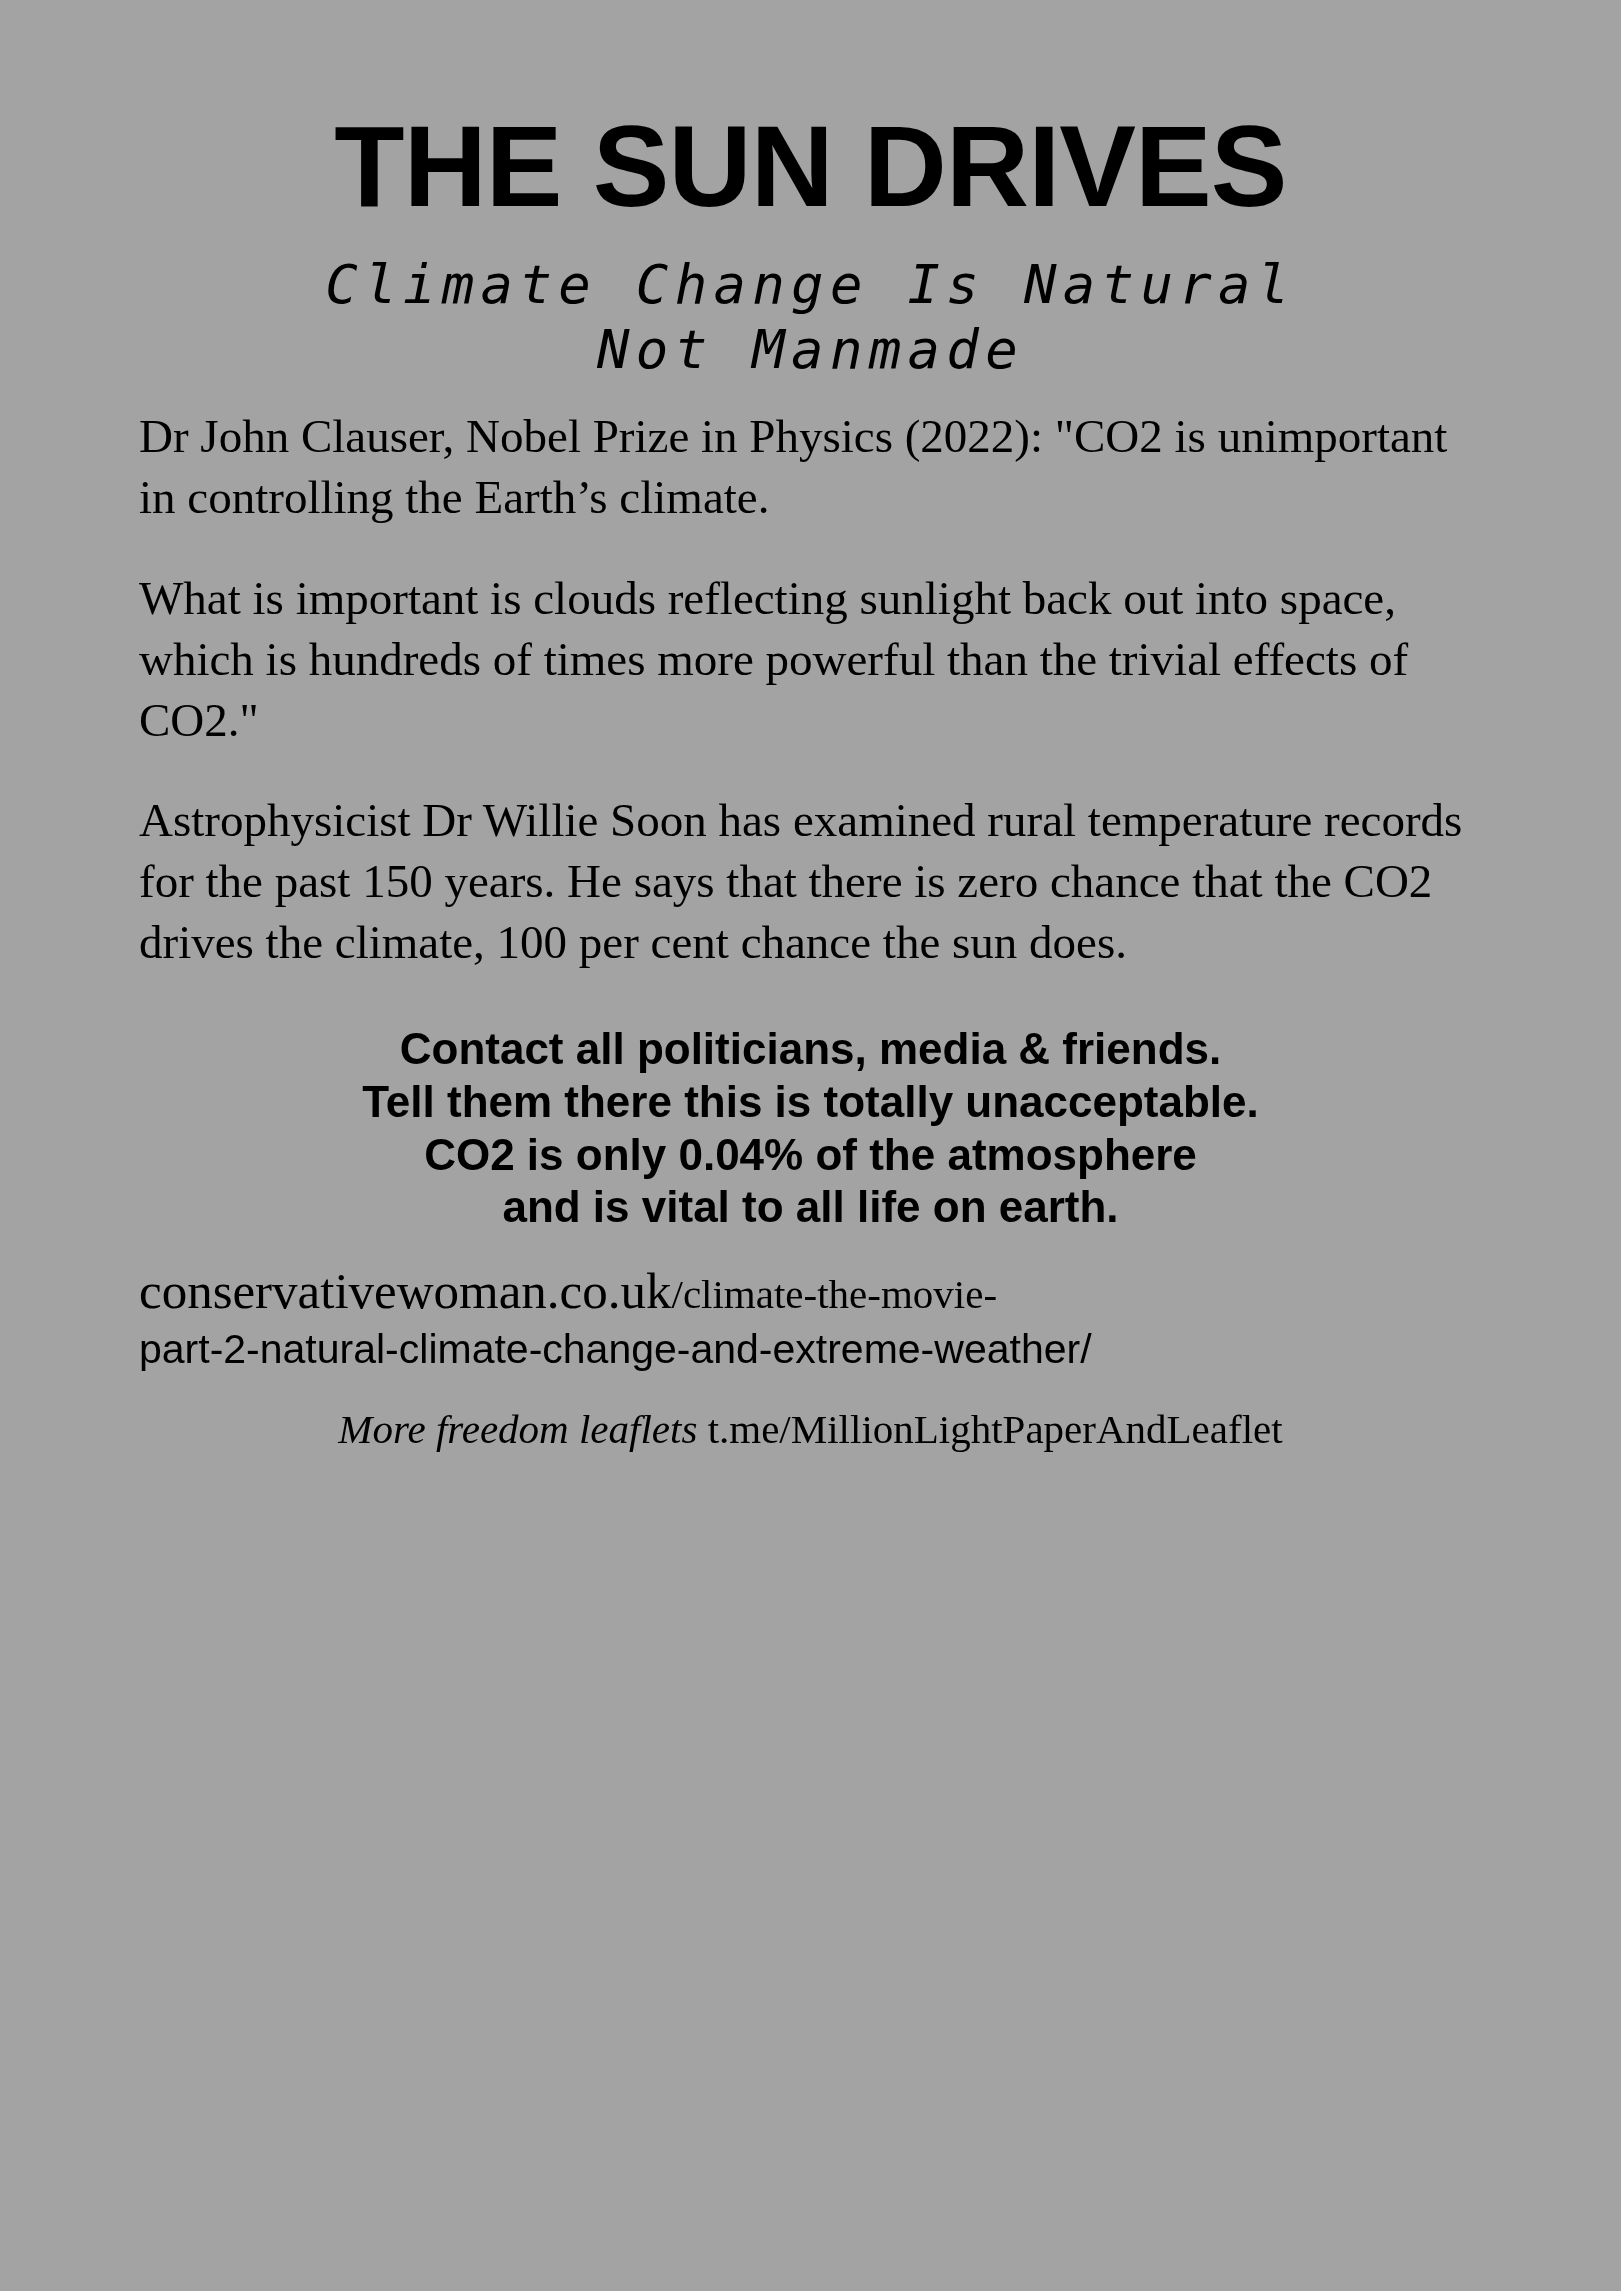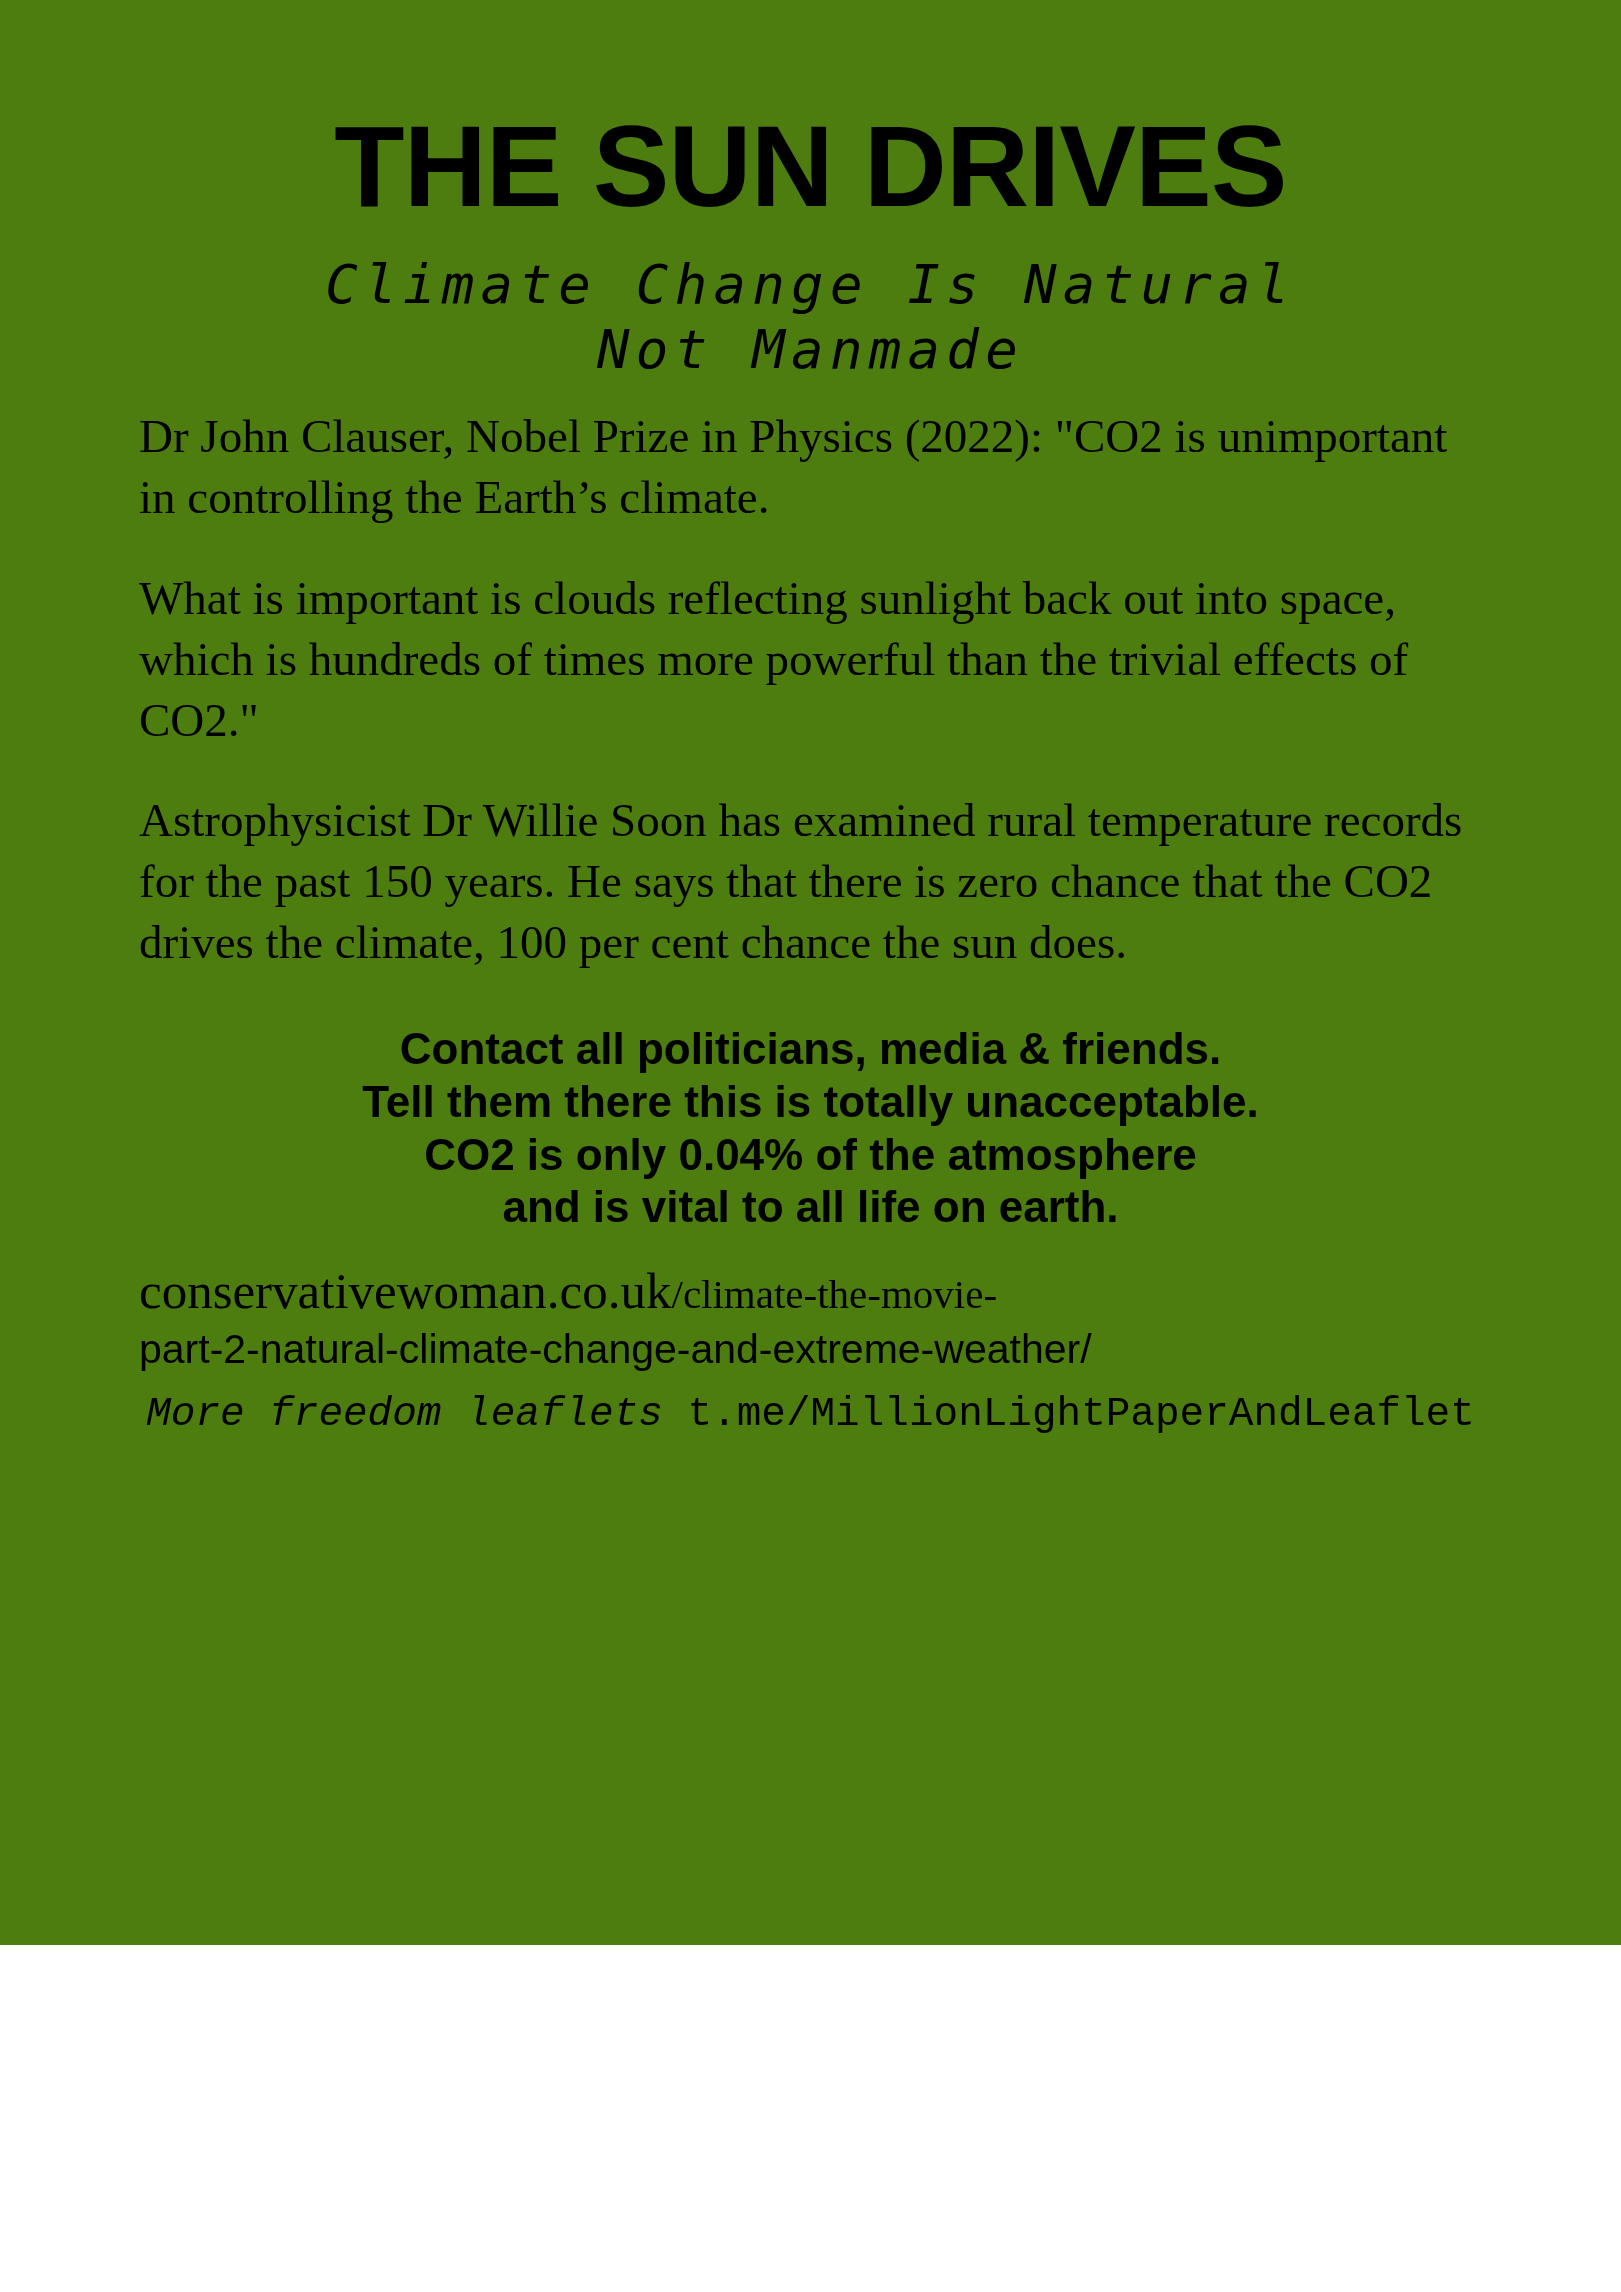--- a/index.html
+++ b/index.html
@@ -10,23 +10,23 @@
   body {
     width: 1621px;
     height: 2293px;
     overflow: hidden;
     font-family: "Liberation Serif", serif;
     color: #000000;
   }
   .page {
     box-sizing: border-box;
     width: 1621px;
-    height: 1945px;
+    height: 2291px;
     padding: 107px 139px 0 139px;
-    background: #4d7c0f;
+    background: #a3a3a3;
   }
 
   .headline {
     font-family: "Liberation Sans", sans-serif;
     font-weight: bold;
     font-size: 115px;
     line-height: 1.04;
     letter-spacing: -0.9px;
     text-align: center;
     margin: 0 0 5.4px 0;
@@ -84,22 +84,22 @@
   }
   .url-line2 {
     font-family: Liberation Sans, sans-serif;
     font-size: 41px;
     display: block;
     margin-top: 4px;
   }
 
   .footer {
     text-align: center;
-    margin-top: 16px;
-    font-family: Liberation Mono, monospace;
+    margin-top: 31px;
+    font-family: Liberation Serif, serif;
     font-size: 41px;
     line-height: 1.2;
   }
   .footer .ital {
     font-style: italic;
   }
 </style>
 </head>
 <body>
 

